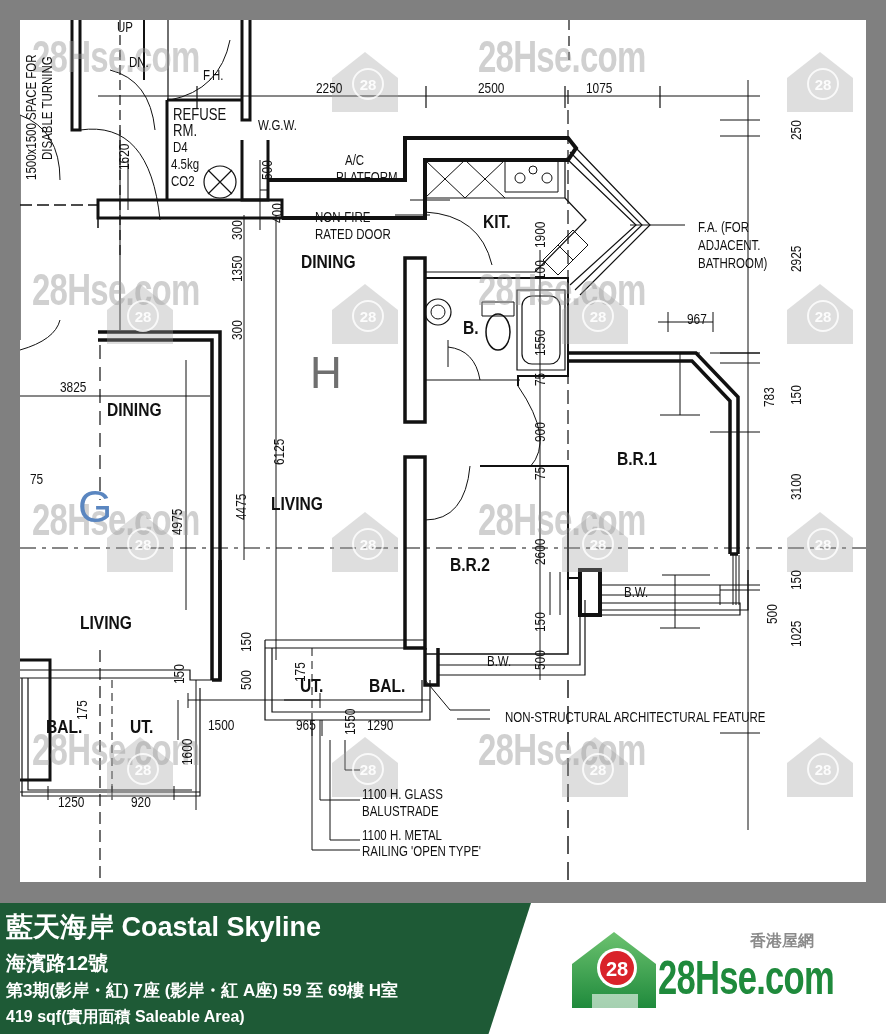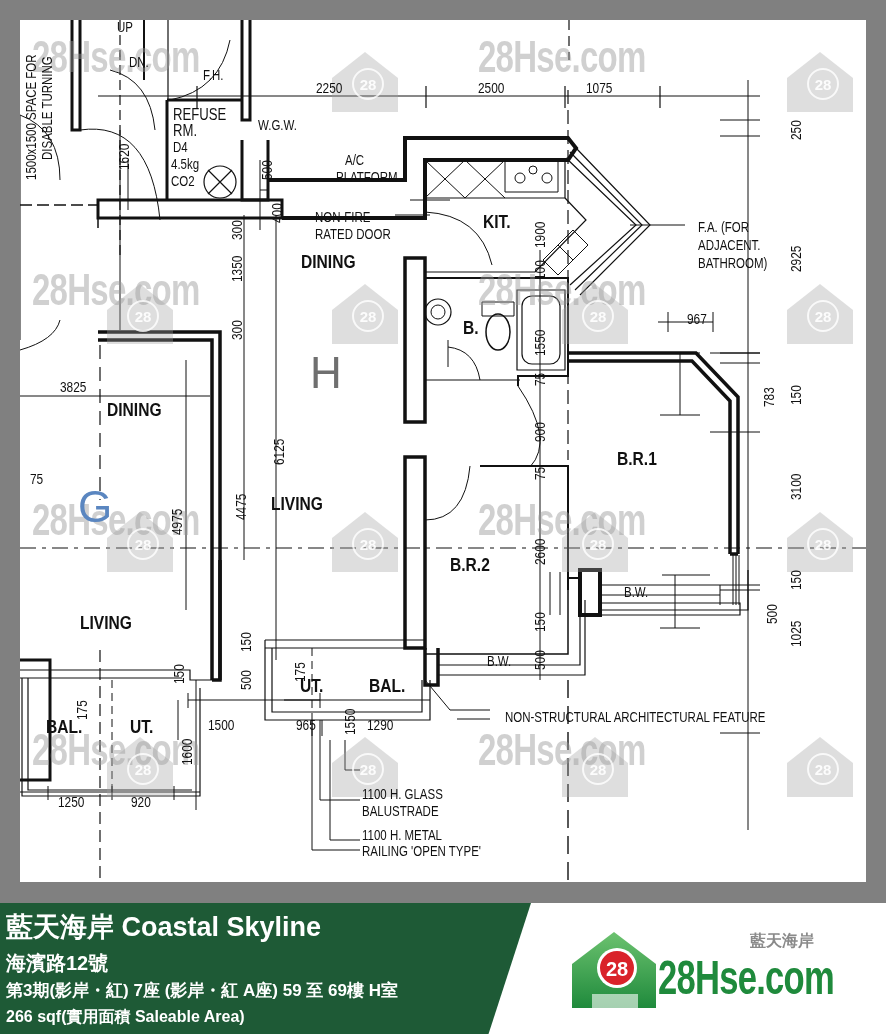--- a/index.html
+++ b/index.html
@@ -312,31 +312,31 @@
   <div class="lbl vdim" style="left:160px;top:745px;">1600</div>
   <div class="lbl dim" style="left:38px;top:775px;">1250</div>
   <div class="lbl dim" style="left:111px;top:775px;">920</div>
 </div>
 
 <div class="banner">
   <div class="banner-green">
     <div class="b-title">藍天海岸 Coastal Skyline</div>
     <div class="b-line" style="top:47px;font-size:20px;">海濱路12號</div>
     <div class="b-line" style="top:76px;font-size:17px;">第3期(影岸・紅) 7座 (影岸・紅 A座) 59 至 69樓 H室</div>
-    <div class="b-line" style="top:104px;font-size:16px;">266 sqf(實用面積 Saleable Area)</div>
+    <div class="b-line" style="top:104px;font-size:16px;">419 sqf(實用面積 Saleable Area)</div>
   </div>
 </div>
 
 <svg class="logo" viewBox="0 0 270 80">
   <defs>
     <linearGradient id="lg" x1="0" y1="0" x2="0" y2="1">
         <stop offset="0" stop-color="#6cc26f"></stop>
         <stop offset="1" stop-color="#1f8a3c"></stop>
       </linearGradient>
   </defs>
   <path d="M44 2 L86 34 V78 H2 V34 Z" fill="url(#lg)"></path>
   <path d="M22 64 H68 V78 H22 Z" fill="#fff" opacity="0.6"></path>
   <circle cx="47" cy="38" r="20" fill="#fff"></circle>
   <circle cx="47" cy="38" r="17" fill="#d9232a"></circle>
   <text x="47" y="46" text-anchor="middle" font-size="20" font-weight="bold" fill="#fff" font-family="Liberation Sans, sans-serif">28</text>
 </svg>
-<div class="logo-sub">藍天海岸</div>
+<div class="logo-sub">香港屋網</div>
 <div class="logo-text">28Hse.com</div>
 
 </body></html>

